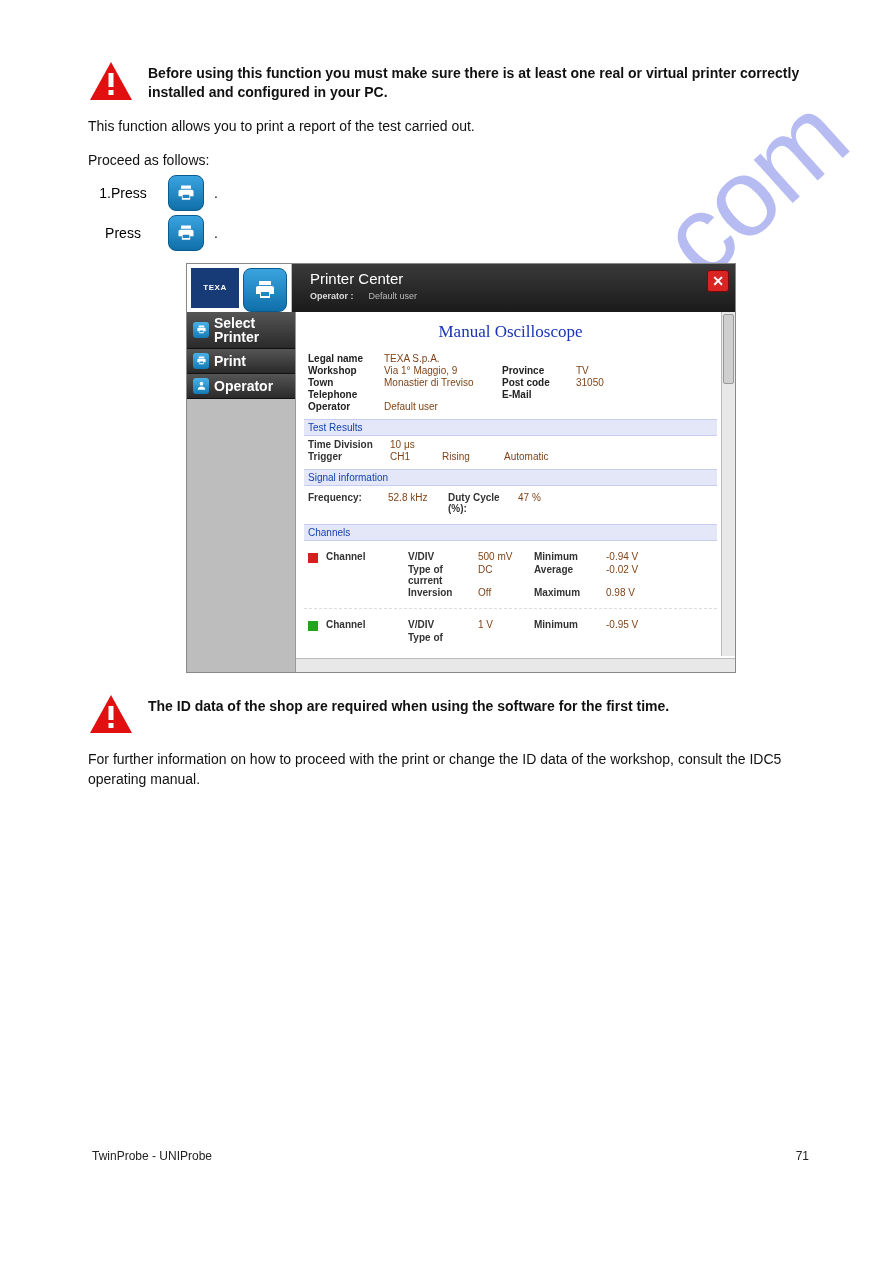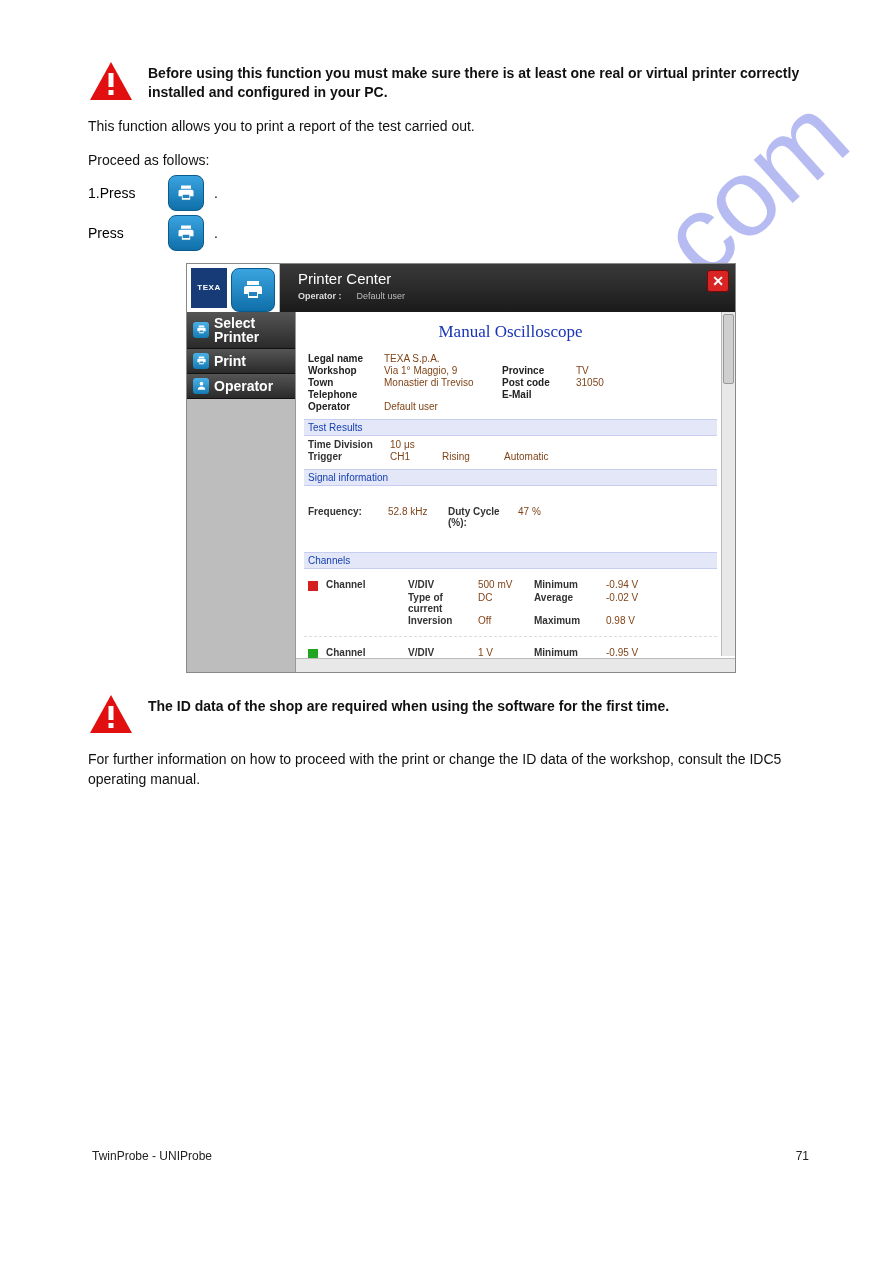--- a/index.html
+++ b/index.html
@@ -31,21 +31,21 @@
     line-height: 1.35;
     color: #111;
     padding-top: 4px;
   }
   .body-text {
     font-size: 14px;
     color: #111;
     line-height: 1.45;
     margin: 14px 0 2px 0;
   }
-  .steps { margin-left: 0; }
+  .steps { margin-left: 0; text-align: center; }
   .step-row {
     display: flex;
     align-items: center;
     gap: 10px;
     margin: 4px 0;
     font-size: 14px;
   }
   .step-label { min-width: 70px; }
   .icon-btn {
     width: 36px; height: 36px;
@@ -70,21 +70,21 @@
     height: 48px;
   }
   .ss-top-icons {
     display: flex;
     gap: 4px;
     padding: 4px;
     background: #fff;
     border-right: 1px solid #bbb;
   }
   .texa-logo {
-    width: 36px; height: 40px;
+    width: 48px; height: 40px;
     background: #163b77;
     color: #fff;
     font-size: 8px;
     font-weight: bold;
     display: flex;
     align-items: center;
     justify-content: center;
     letter-spacing: 0.5px;
   }
   .ss-print-large {
@@ -172,21 +172,21 @@
     display: grid;
     grid-template-columns: 80px 50px 60px 80px;
     column-gap: 2px; row-gap: 1px;
     padding: 3px 4px;
   }
   .test-grid .k { font-weight: bold; }
   .test-grid .v { color:#804418; }
   .sig-grid {
     display: grid;
     grid-template-columns: 80px 60px 70px 60px;
-    padding: 20px 4px;
+    padding: 6px 4px;
   }
   .sig-grid .k { font-weight: bold; }
   .sig-grid .v { color:#804418; }
   .chan-row {
     display: grid;
     grid-template-columns: 16px 80px 68px 54px 70px 50px;
     align-items: start;
     column-gap: 2px; row-gap: 1px;
     padding: 10px 4px;
   }

